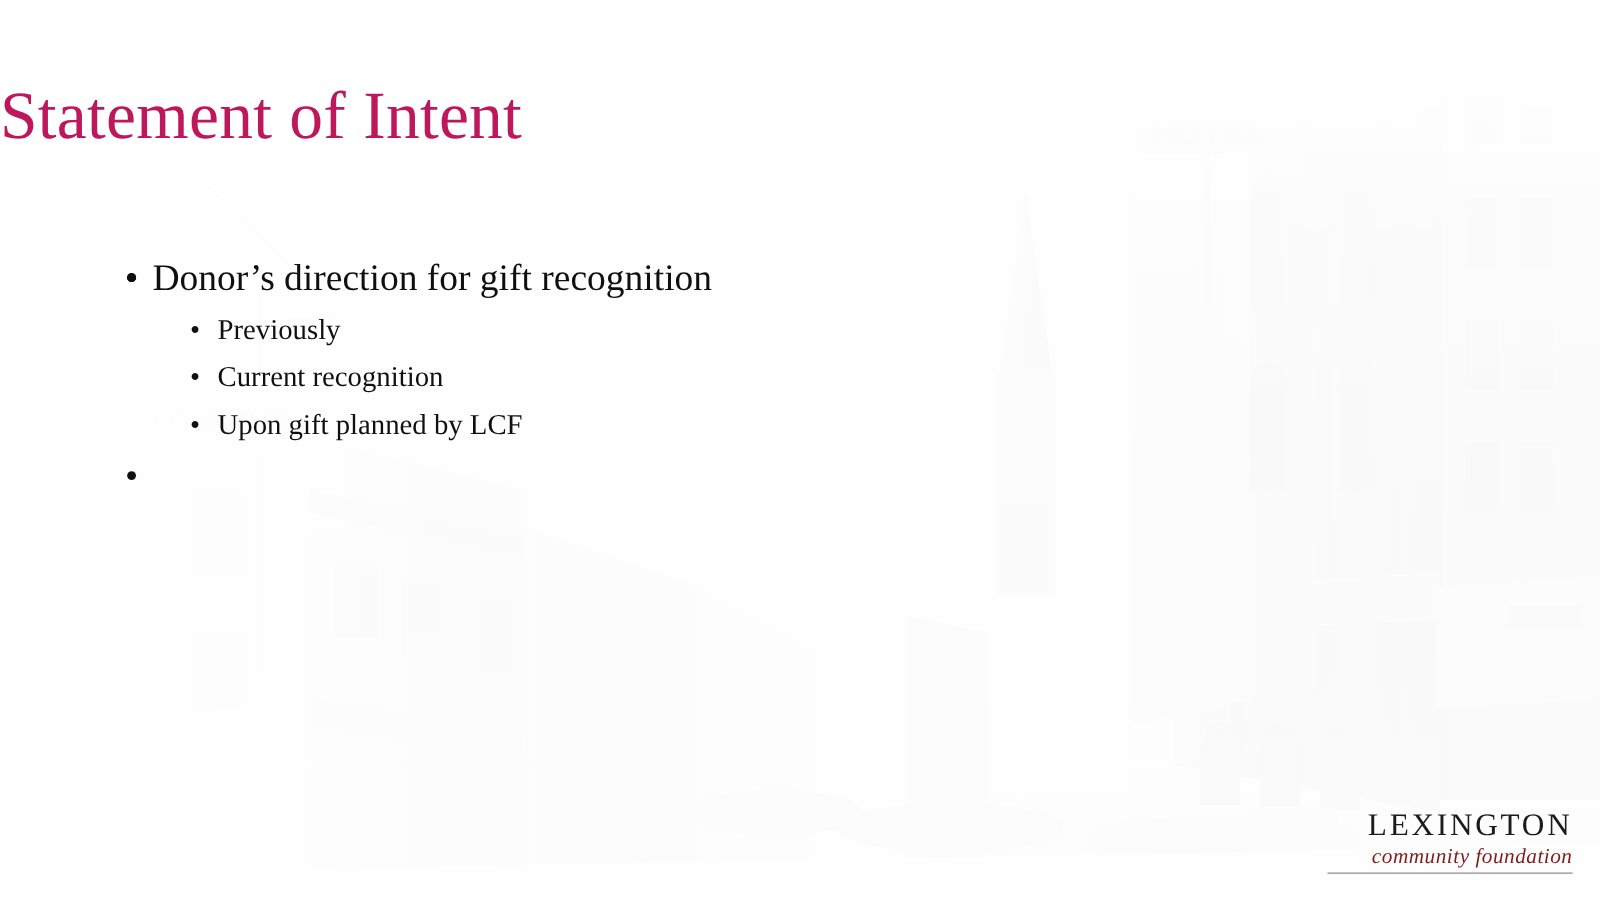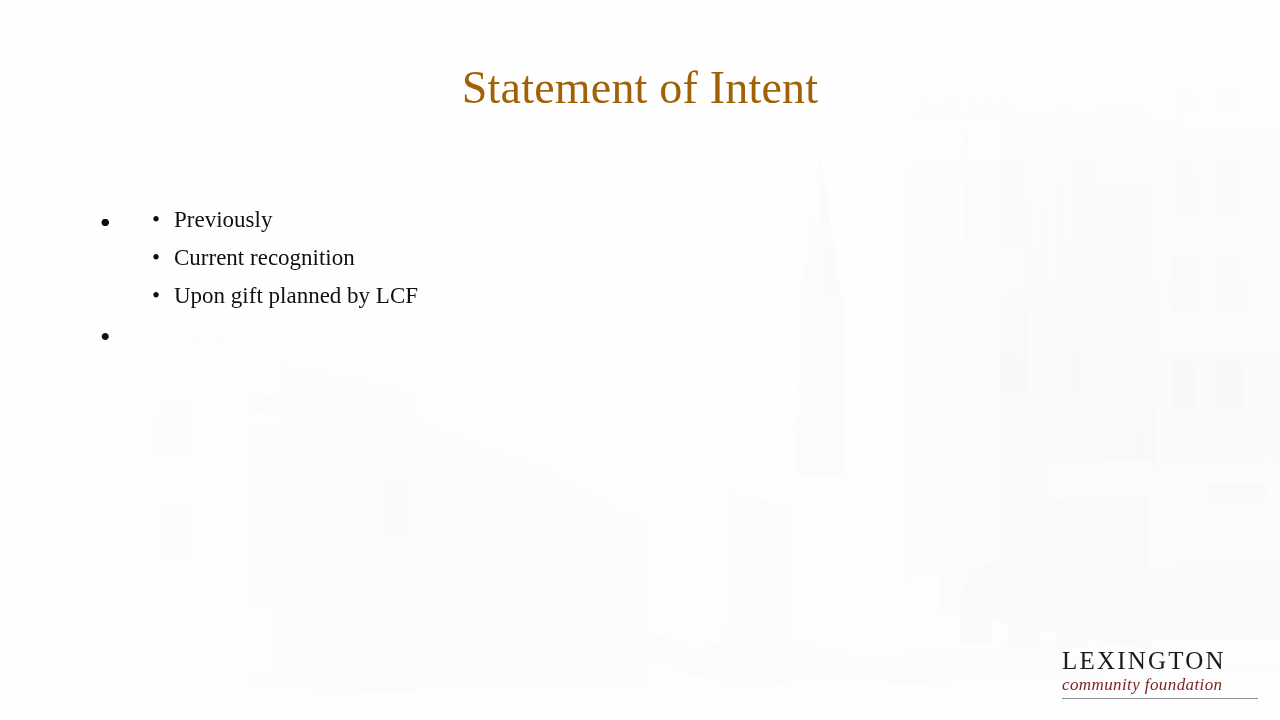--- a/index.html
+++ b/index.html
@@ -47,24 +47,23 @@
   #content {
     position: absolute;
     inset: 0;
   }
 
   #title {
     position: absolute;
     left: 0;
     right: 0;
     top: 62px;
-    text-align: center;
-    font-size: 46px;
+    font-size: 54px;
     line-height: 1.12;
-    color: #a16207;
+    color: #be185d;
     font-weight: normal;
     letter-spacing: 0.2px;
     margin: 0;
   }
 
   #body-list {
     position: absolute;
     left: 96px;
     top: 190px;
     width: 1000px;
@@ -118,21 +117,21 @@
   }
   li.lvl1.has-sub { margin-bottom: 0; }
   li.lvl1.last-item { margin-bottom: 0; }
 
   
   #logo {
     position: absolute;
     left: 1062px;
     top: 648px;
     width: 196px;
-    text-align: left;
+    text-align: right;
   }
   #logo-main {
     font-size: 25px;
     letter-spacing: 2.2px;
     color: #1b1b1b;
     line-height: 1.05;
     white-space: nowrap;
   }
   #logo-sub {
     font-style: italic;
@@ -306,20 +305,21 @@
         <li class="lvl1">
           <span class="bullet">•</span>
         </li>
 
         <li class="lvl1">
           <span class="bullet">•</span>
         </li>
 
         <li class="lvl1 has-sub">
           <span class="bullet">•</span>
+          <span>Donor’s direction for gift recognition</span>
 
           <ul class="lvl2">
             <li class="lvl2">
               <span class="bullet">•</span>
               <span>Previously</span>
             </li>
             <li class="lvl2">
               <span class="bullet">•</span>
               <span>Current recognition</span>
             </li>

